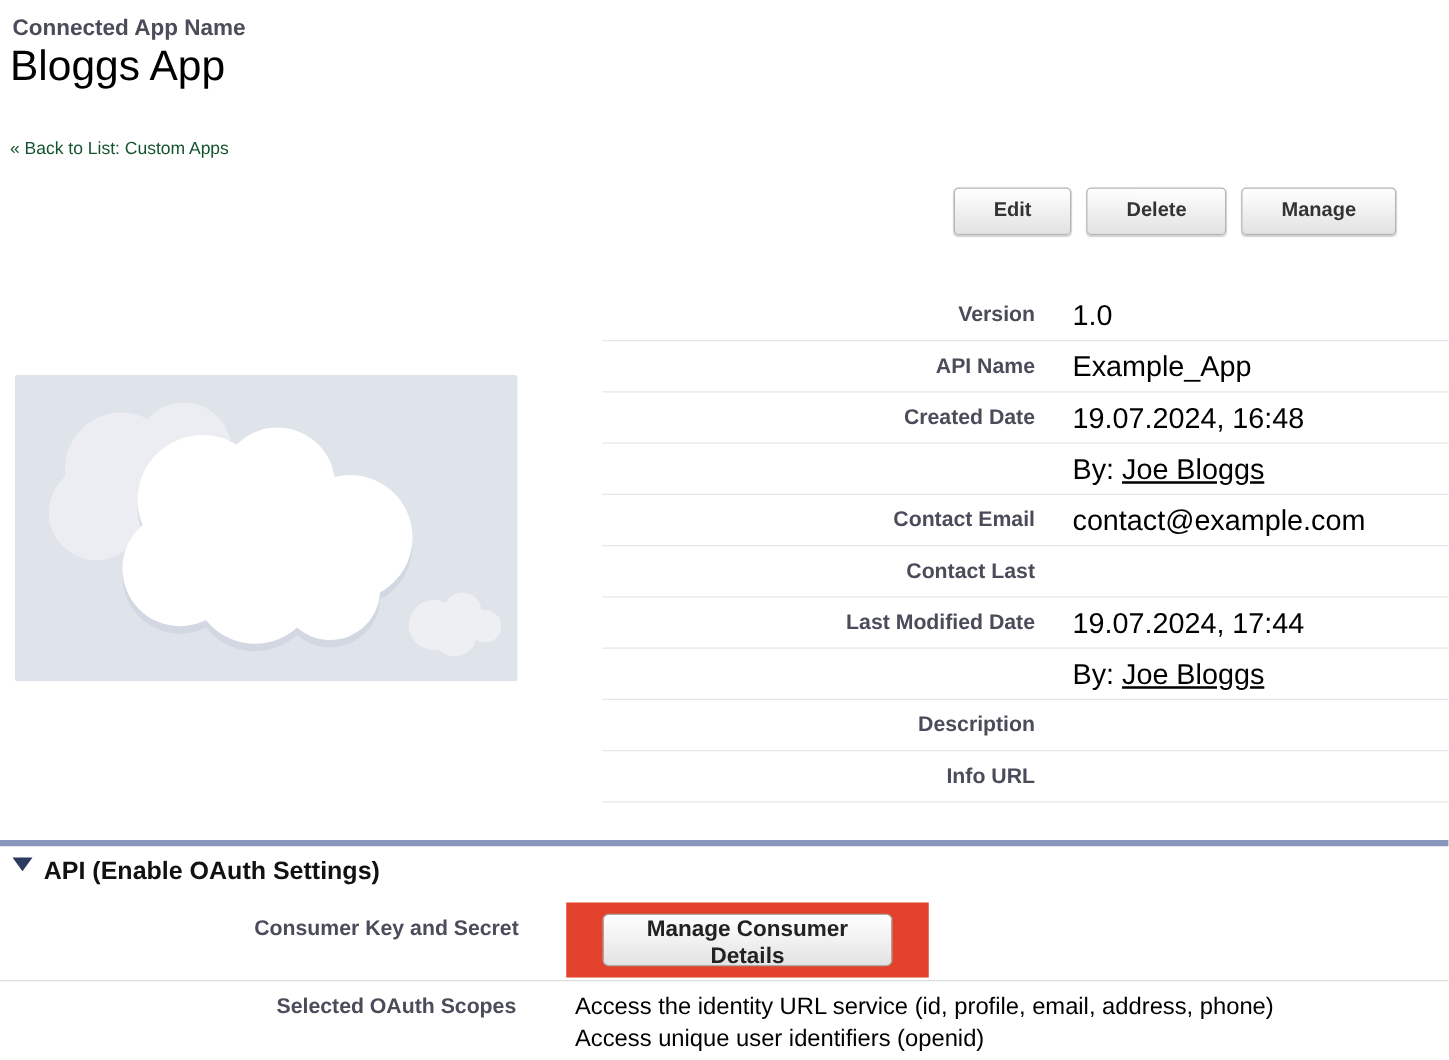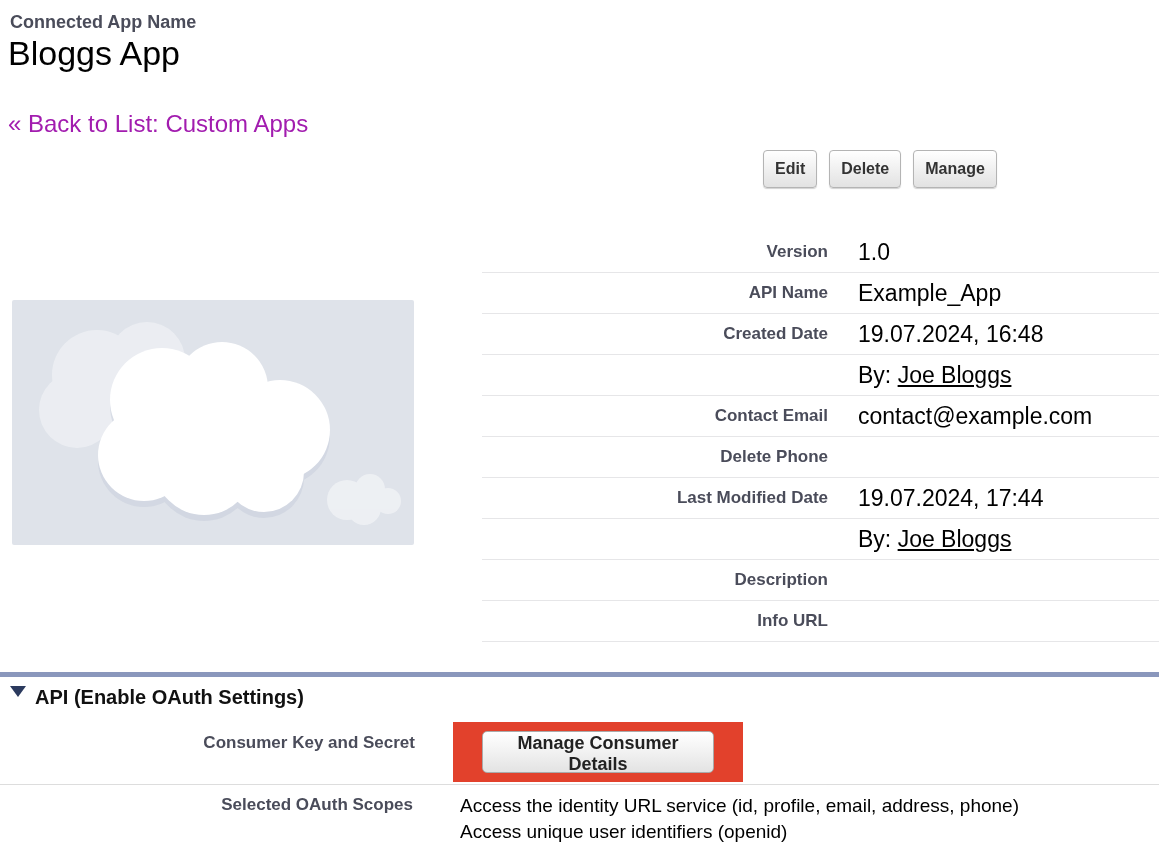--- a/index.html
+++ b/index.html
@@ -2,25 +2,25 @@
 <html><head>
 <meta charset="utf-8">
 <style>
   * { box-sizing: border-box; }
   html, body { margin: 0; padding: 0; background: #ffffff; }
   body { font-family: "Liberation Sans", sans-serif; }
   .page { position: relative; width: 1159px; height: 848px; background: #ffffff; overflow: hidden; }
 
   .field-label-top { position: absolute; left: 10px; top: 12px; font-size: 18px; font-weight: bold; color: #4a4c5a; }
   .app-title { position: absolute; left: 8px; top: 34px; font-size: 34px; font-weight: 400; color: #000000; }
-  .back-link { position: absolute; left: 8px; top: 110px; font-size: 24px; color: #a21caf; text-decoration: none; cursor: pointer; }
+  .back-link { position: absolute; left: 8px; top: 110px; font-size: 14px; color: #14532d; text-decoration: none; cursor: pointer; }
 
   .toolbar { position: absolute; left: 763px; top: 150px; display: flex; gap: 12px; }
   .btn {
-    height: 38px; padding: 0 11px;
+    height: 38px; padding: 0 31px;
     font-family: inherit; font-size: 16px; font-weight: bold; color: #333333;
     background: linear-gradient(#ffffff, #efefef 55%, #e2e2e2);
     border: 1px solid #b4b4b4; border-radius: 4px;
     box-shadow: 0 1px 1px rgba(0,0,0,0.18);
     cursor: pointer;
   }
 
   .app-image { position: absolute; left: 12px; top: 300px; width: 402px; height: 245px; background: #dfe3ea; border-radius: 2px; overflow: hidden; }
 
   .detail-table { position: absolute; left: 482px; top: 232px; width: 677px; }
@@ -117,21 +117,21 @@
       </div>
       <div class="drow">
         <div class="dlabel"></div>
         <div class="dvalue">By: <a href="#">Joe Bloggs</a></div>
       </div>
       <div class="drow">
         <div class="dlabel">Contact Email</div>
         <div class="dvalue">contact@example.com</div>
       </div>
       <div class="drow">
-        <div class="dlabel">Delete Phone</div>
+        <div class="dlabel">Contact Last</div>
         <div class="dvalue"></div>
       </div>
       <div class="drow">
         <div class="dlabel">Last Modified Date</div>
         <div class="dvalue">19.07.2024, 17:44</div>
       </div>
       <div class="drow">
         <div class="dlabel"></div>
         <div class="dvalue">By: <a href="#">Joe Bloggs</a></div>
       </div>

